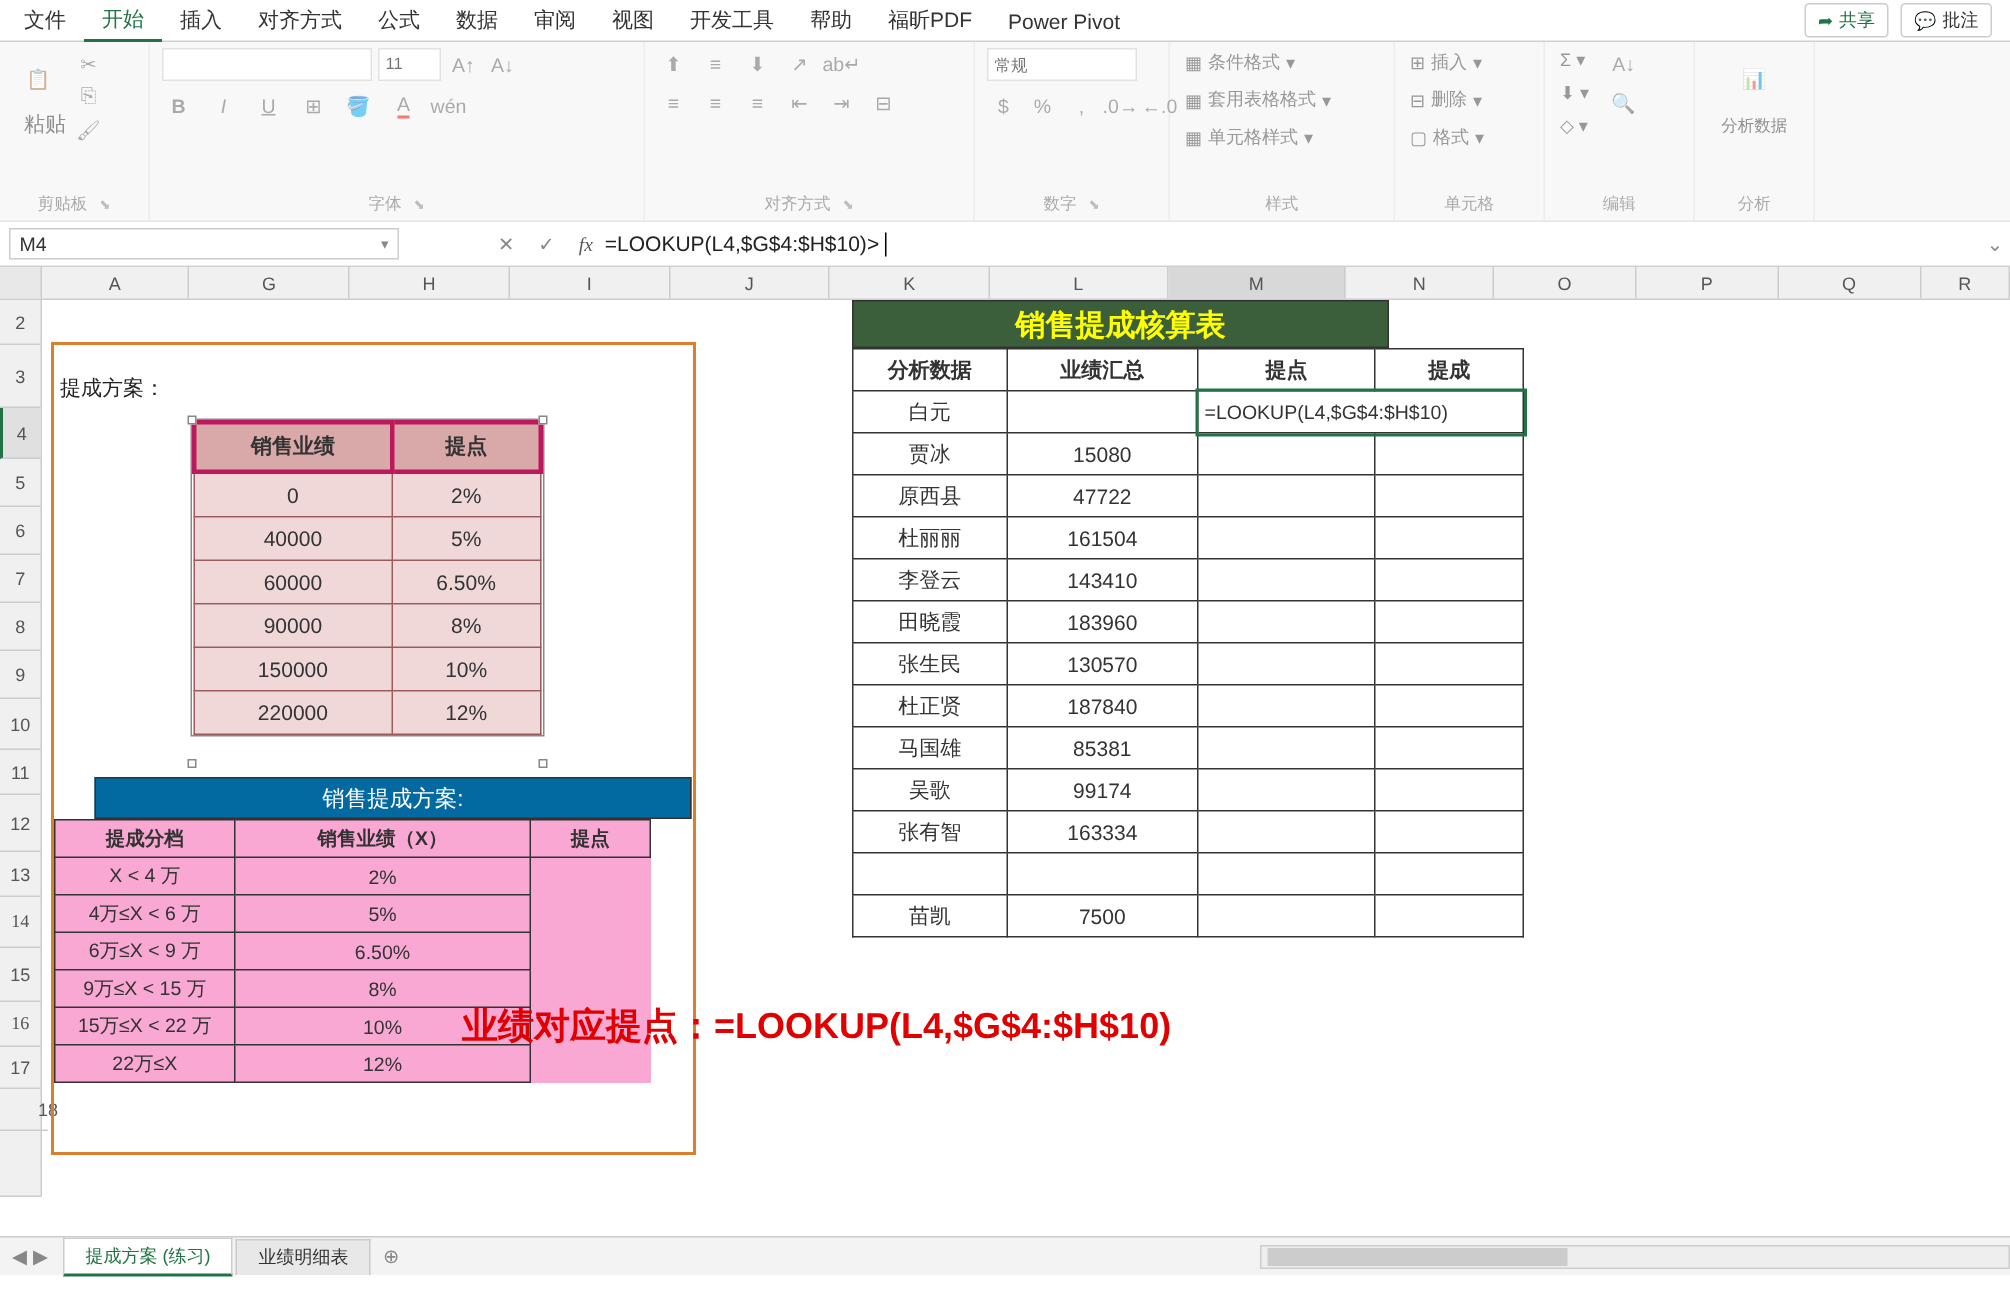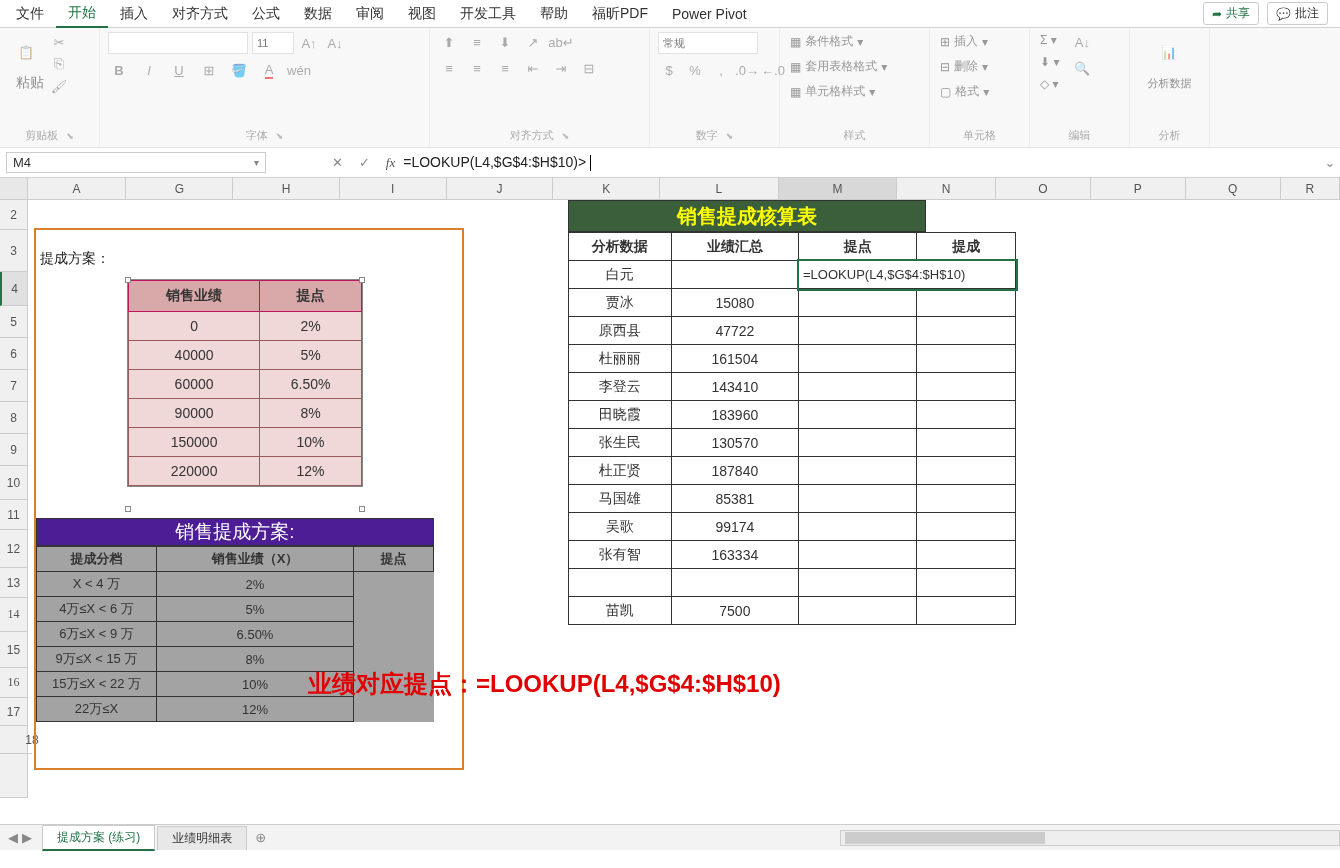--- a/index.html
+++ b/index.html
@@ -48,27 +48,27 @@
 .rowheaders { position: absolute; top: 22px; left: 0; width: 28px; background: #f0f0f0; border-right: 1px solid #ccc; }
 .rh { border-bottom: 1px solid #ccc; text-align: center; font-size: 12px; color: #555; display: flex; align-items: center; justify-content: center; }
 .rh.editing { background:#e0e0e0; border-left:2px solid #217346; }
 .cells { position: absolute; top: 22px; left: 28px; right: 0; bottom: 0; }
 
 
 .orange-box { position: absolute; border: 2px solid #d97f2e; }
 .small-label { position: absolute; font-size: 14px; color: #222; }
 
 .pink-table { position: absolute; border-collapse: collapse; }
-.pink-table th { background: #d9a8a9; border: 1px solid #be185d; padding: 6px 8px; font-size: 14px; font-weight: bold; }
+.pink-table th { background: #d9a8a9; border: 3px solid #be185d; padding: 6px 8px; font-size: 14px; font-weight: bold; }
 .pink-table td { background: #f0d8d9; border: 1px solid #9b5a5c; padding: 6px 8px; font-size: 14px; text-align: center; }
 .pink-table.selected { outline: 1.5px solid #888; }
 .sel-handle { position:absolute; width:6px; height:6px; background:#fff; border:1px solid #888; }
 
-.green-header { position: absolute; background: #4c1d95; color: #fff; text-align: center; font-size: 19px; display: flex; align-items: center; justify-content: center; border: 1px solid #333; }
-.scheme-table { position: absolute; border-collapse: collapse; background: #a3a3a3; }
+.green-header { position: absolute; background: #0369a1; color: #fff; text-align: center; font-size: 15px; display: flex; align-items: center; justify-content: center; border: 1px solid #333; margin-left: 27px; }
+.scheme-table { position: absolute; border-collapse: collapse; background: #f9a8d4; }
 .scheme-table th, .scheme-table td { border: 1px solid #333; padding: 3px 8px; font-size: 13px; text-align: center; }
 .scheme-table th { font-weight: bold; }
 
 .main-title { position: absolute; background: #3a5f3a; color: #ffff00; font-size: 20px; font-weight: bold; display: flex; align-items: center; justify-content: center; border: 1px solid #333; }
 .calc-table { position: absolute; border-collapse: collapse; background: #fff; }
 .calc-table th, .calc-table td { border: 1px solid #333; padding: 4px 6px; font-size: 14px; text-align: center; height: 28px; }
 .calc-table th { font-weight: bold; }
 .calc-table .fcell { text-align: left; padding-left: 4px; font-size: 13px; }
 
 .red-formula { position: absolute; color: #e00000; font-size: 24px; font-weight: bold; }

